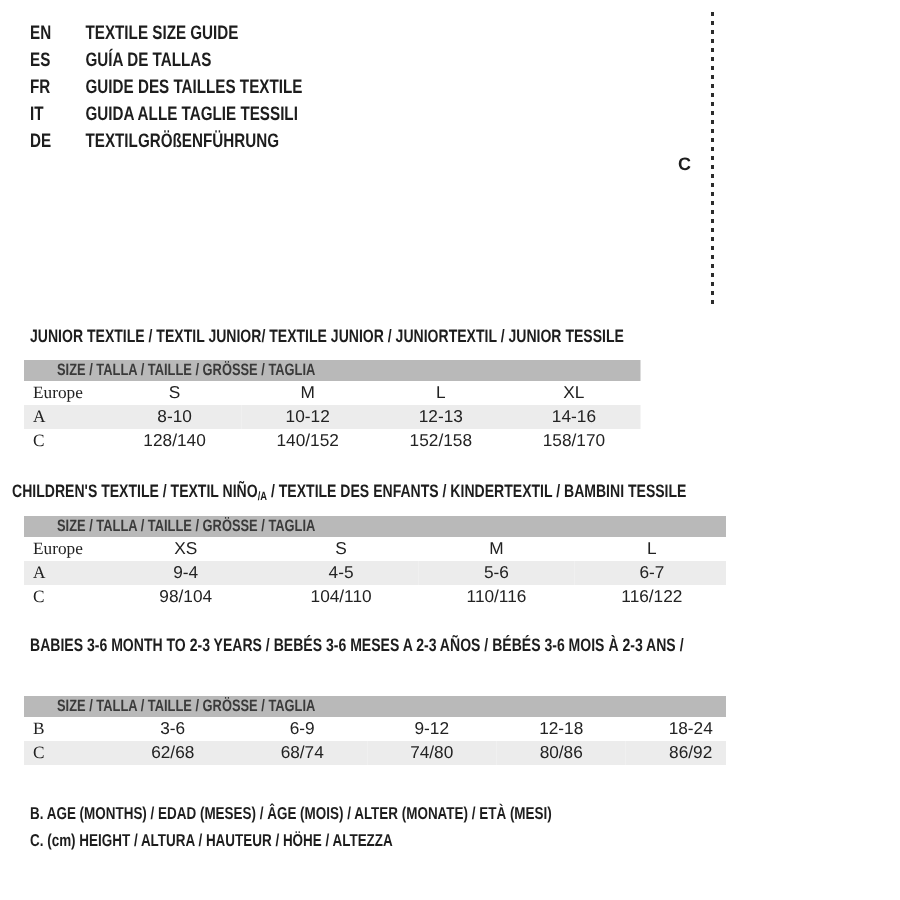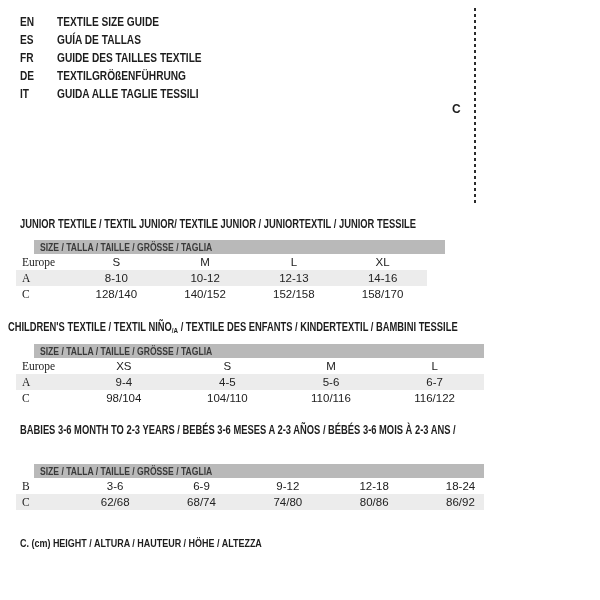--- a/index.html
+++ b/index.html
@@ -29,21 +29,21 @@
 
   
   .title{position:absolute;font-weight:bold;font-size:12px;line-height:16px;white-space:nowrap;}
   .title-junior{left:20px;top:216px;}
   .title-children{left:8px;top:319px;}
   .title-babies{left:20px;top:422px;}
   .sub{font-size:8px;vertical-align:-2px;}
 
   
   .bar{position:absolute;height:14px;background:var(--table-header-bg);
-       font-weight:bold;font-size:11px;line-height:14px;color:#3a3a3a;padding-left:6px;margin-left:18px;}
+       font-weight:bold;font-size:11px;line-height:14px;color:#3a3a3a;padding-left:22px;}
   .bar-junior{left:16px;top:240px;width:411px;}
   .bar-children{left:16px;top:344px;width:574px;}
   .bar-babies{left:16px;top:464px;width:574px;}
   .bar .cond{line-height:14px;}
 
   
   table.size-table{position:absolute;border-collapse:collapse;table-layout:fixed;}
   .tbl-junior{left:16px;top:254px;width:411px;}
   .tbl-children{left:16px;top:358px;width:574px;}
   .tbl-babies{left:16px;top:478px;width:574px;}
@@ -65,24 +65,24 @@
     <div class="lang-row">
       <span class="lang-code"><span class="cond">EN</span></span><span class="lang-ttl"><span class="cond">TEXTILE SIZE GUIDE</span></span>
     </div>
     <div class="lang-row">
       <span class="lang-code"><span class="cond">ES</span></span><span class="lang-ttl"><span class="cond">GUÍA DE TALLAS</span></span>
     </div>
     <div class="lang-row">
       <span class="lang-code"><span class="cond">FR</span></span><span class="lang-ttl"><span class="cond">GUIDE DES TAILLES TEXTILE</span></span>
     </div>
     <div class="lang-row">
+      <span class="lang-code"><span class="cond">IT</span></span><span class="lang-ttl"><span class="cond">GUIDA ALLE TAGLIE TESSILI</span></span>
+    </div>
+    <div class="lang-row">
       <span class="lang-code"><span class="cond">DE</span></span><span class="lang-ttl"><span class="cond">TEXTILGRÖßENFÜHRUNG</span></span>
-    </div>
-    <div class="lang-row">
-      <span class="lang-code"><span class="cond">IT</span></span><span class="lang-ttl"><span class="cond">GUIDA ALLE TAGLIE TESSILI</span></span>
     </div>
   </div>
 
   <div class="dotline"></div>
   <div class="c-label">C</div>
   <svg class="baby-svg" viewBox="0 0 95 200" xmlns="http://www.w3.org/2000/svg">
     <g fill="#000" stroke="none">
       <ellipse cx="47" cy="25" rx="17.5" ry="20"></ellipse>
       <ellipse cx="28.5" cy="26" rx="3" ry="5"></ellipse>
       <ellipse cx="65.5" cy="26" rx="3" ry="5"></ellipse>
@@ -213,16 +213,17 @@
         <td>68/74</td>
         <td>74/80</td>
         <td>80/86</td>
         <td>86/92</td>
         <td>92/98</td>
       </tr>
     </tbody>
   </table>
 
   <div class="legend">
+    <div class="leg-row"><span class="cond">B. AGE (MONTHS) / EDAD (MESES) / ÂGE (MOIS) / ALTER (MONATE) / ETÀ (MESI)</span></div>
     <div class="leg-row"><span class="cond">C. (cm) HEIGHT / ALTURA / HAUTEUR / HÖHE / ALTEZZA</span></div>
   </div>
 
 </div>
 
 </body></html>

